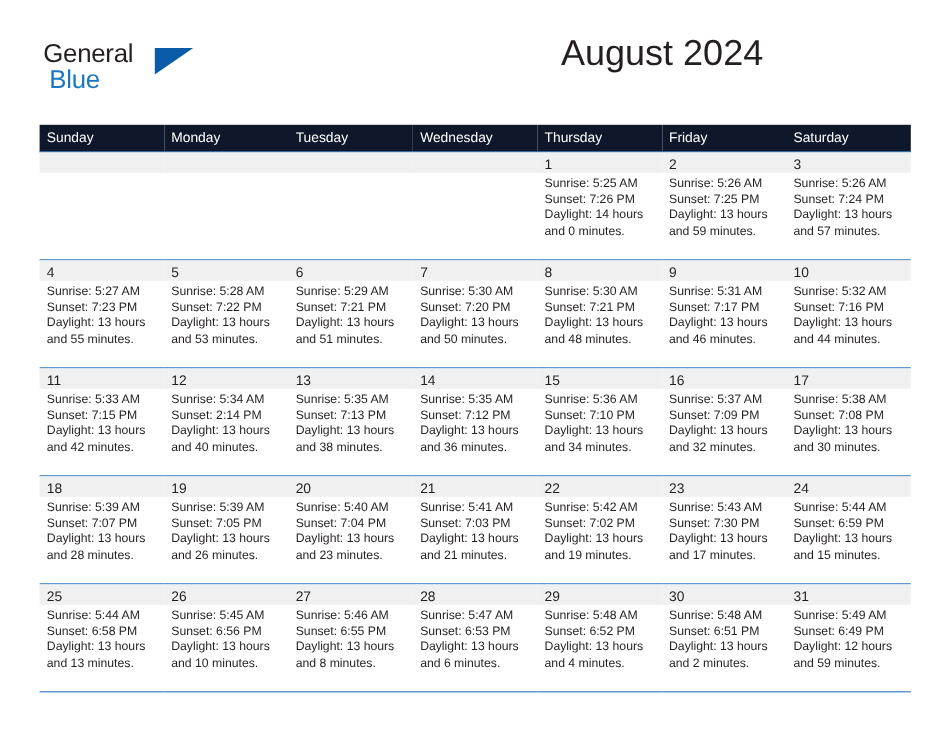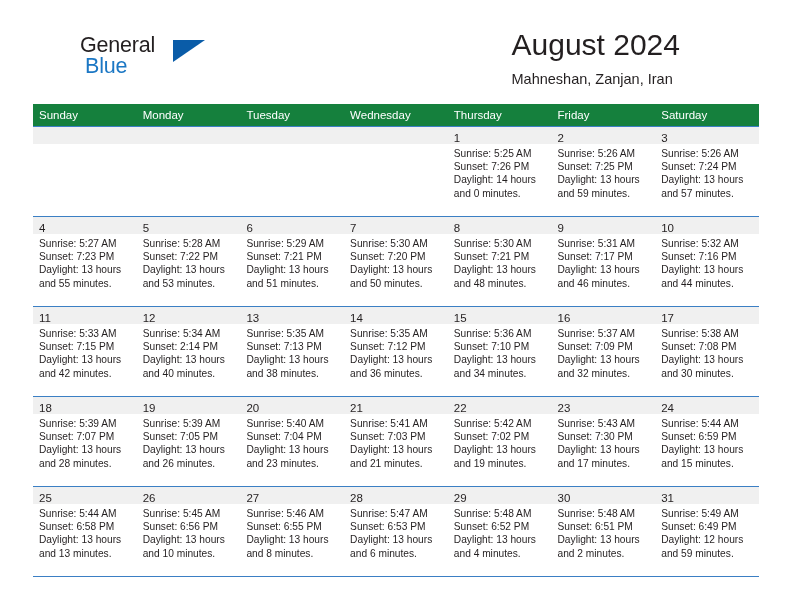--- a/index.html
+++ b/index.html
@@ -21,21 +21,20 @@
     box-sizing: border-box;
   }
 
   
   .header {
     position: absolute;
     left: 0;
     top: 0;
     width: 673px;
     height: 100px;
-    margin-left: 44px;
   }
   .brand {
     position: absolute;
     left: 36px;
     top: 33px;
     width: 220px;
     height: 50px;
   }
   .brand-general {
     position: absolute;
@@ -94,21 +93,21 @@
     width: 726px;
   }
   table.cal {
     border-collapse: collapse;
     table-layout: fixed;
     width: 726px;
   }
   table.cal col { width: 103.71px; }
 
   thead th {
-    background: #15803d;
+    background: #0f172a;
     color: #ffffff;
     font-size: 11.5px;
     font-weight: normal;
     text-align: left;
     padding: 4px 0 5px 6px;
     height: 13px;
     font-family: "Liberation Sans", sans-serif;
   }
 
   tbody td {
@@ -158,21 +157,20 @@
 <div class="page">
 
   <div class="header">
     <div class="brand">
       <span class="brand-general">General</span>
       <span class="brand-tri"></span>
       <span class="brand-blue">Blue</span>
     </div>
     <div class="title-block">
       <div class="month-title">August 2024</div>
-      <div class="location">Mahneshan, Zanjan, Iran</div>
     </div>
   </div>
 
   <div class="calendar">
     <table class="cal">
       <colgroup>
         <col>
           <col>
           <col>
           <col>

